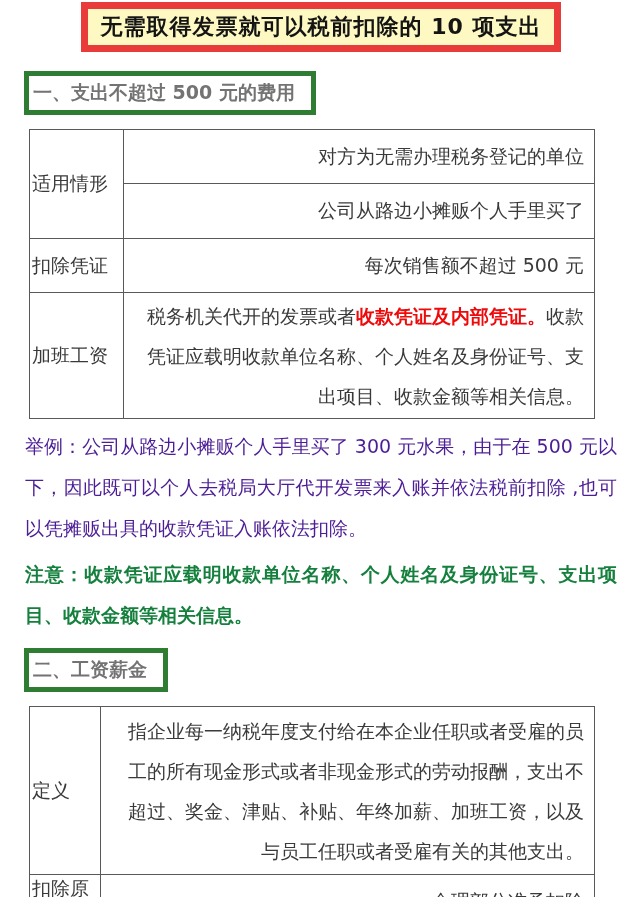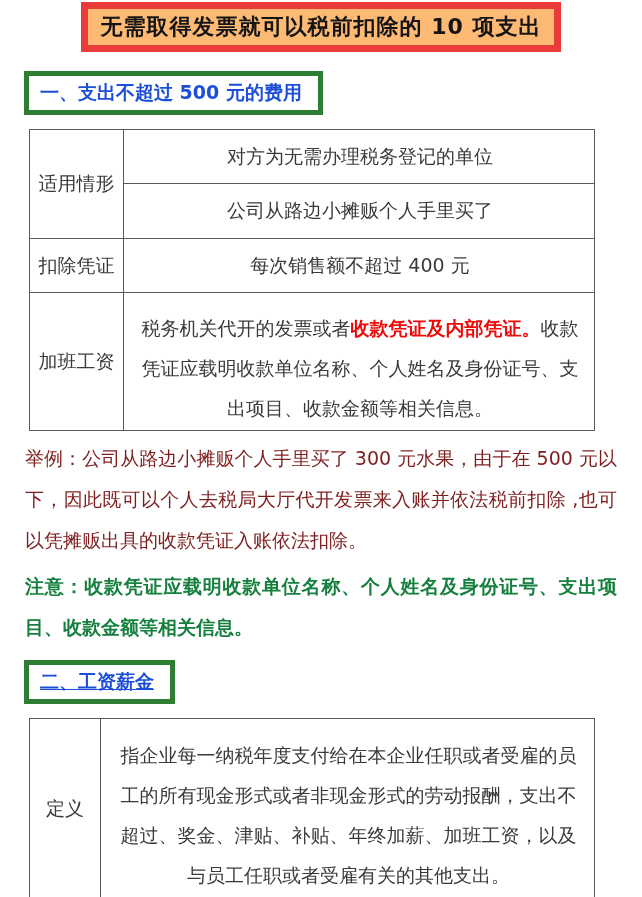--- a/index.html
+++ b/index.html
@@ -10,82 +10,81 @@
     overflow:hidden;
     font-family:"DejaVu Sans",sans-serif;
     color:#3a3a3a;
     font-size:19px;
   }
   
   .title-box{
     width:fit-content;
     margin:2px auto 0 auto;
     border:7px solid #ea3b3b;
-    background:#fdba74;
+    background:#fef9c3;
     padding:3px 13px;
     font-size:22px;
     font-weight:bold;
     color:#141414;
     letter-spacing:1px;
     white-space:nowrap;
   }
   
   .green-box{
     width:fit-content;
     margin:19px 0 0 24px;
     border:5px solid #2e7d33;
     background:#ffffff;
-    padding:4px 16px 4px 11px;
+    padding:4px 16px 4px 4px;
     font-size:19px;
     font-weight:bold;
-    color:#1d4ed8;
+    color:#737373;
     white-space:nowrap;
   }
-  .green-box.gb2{margin-top:12px;text-decoration:underline;}
+  .green-box.gb2{margin-top:12px;}
   
   table.tbl{
     border-collapse:collapse;
     margin:14px 0 0 29px;
     width:566px;
     table-layout:fixed;
     font-size:19px;
     color:#3a3a3a;
   }
   table.tbl td{
     border:1px solid #595959;
     vertical-align:middle;
     background:#ffffff;
   }
   td.lbl{
-    text-align:center;
     padding:0 2px;
   }
   td.val{
-    text-align:center;
+    text-align:right;
     padding:6px 10px 6px 12px;
   }
   td.val.multi{
     line-height:40px;
-    padding-top:14px;
+    padding-top:2px;
     padding-bottom:2px;
   }
   .t1 col.c-label{width:94px;}
   .t2 col.c-label{width:71px;}
   .t1 tr.r-single td{height:41px;}
   .t1 tr.r-single2 td{height:42px;}
   .t1 tr.r-voucher td{height:121px;}
   .t2 tr.r-def td{height:163px;}
   .t2 tr.r-principle td{height:42px;}
   .red{color:#ee0a0a;font-weight:bold;}
   
   .para{
     margin:7px 25px 0 25px;
     line-height:41px;
     font-size:19px;
-    color:#7f1d1d;
+    color:#4c1d95;
     text-align:justify;
   }
   .para.note{
     margin-top:5px;
     color:#15803d;
     font-weight:bold;
   }
 </style>
 </head>
 <body>
@@ -108,21 +107,21 @@
     <tbody>
         <tr class="r-single">
       <td class="lbl" rowspan="2">适用情形</td>
       <td class="val">对方为无需办理税务登记的单位</td>
     </tr>
     <tr class="r-single2">
       <td class="val">公司从路边小摊贩个人手里买了</td>
     </tr>
     <tr class="r-single">
       <td class="lbl">扣除凭证</td>
-      <td class="val">每次销售额不超过 400 元</td>
+      <td class="val">每次销售额不超过 500 元</td>
     </tr>
     <tr class="r-voucher">
       <td class="lbl">加班工资</td>
       <td class="val multi">
         <span>税务机关代开的发票或者</span><span class="red">收款凭证及内部凭证。</span><span>收款凭证应载明收款单位名称、个人姓名及身份证号、支出项目、收款金额等相关信息。</span>
       </td>
     </tr>
   </tbody>
     </table>
 

